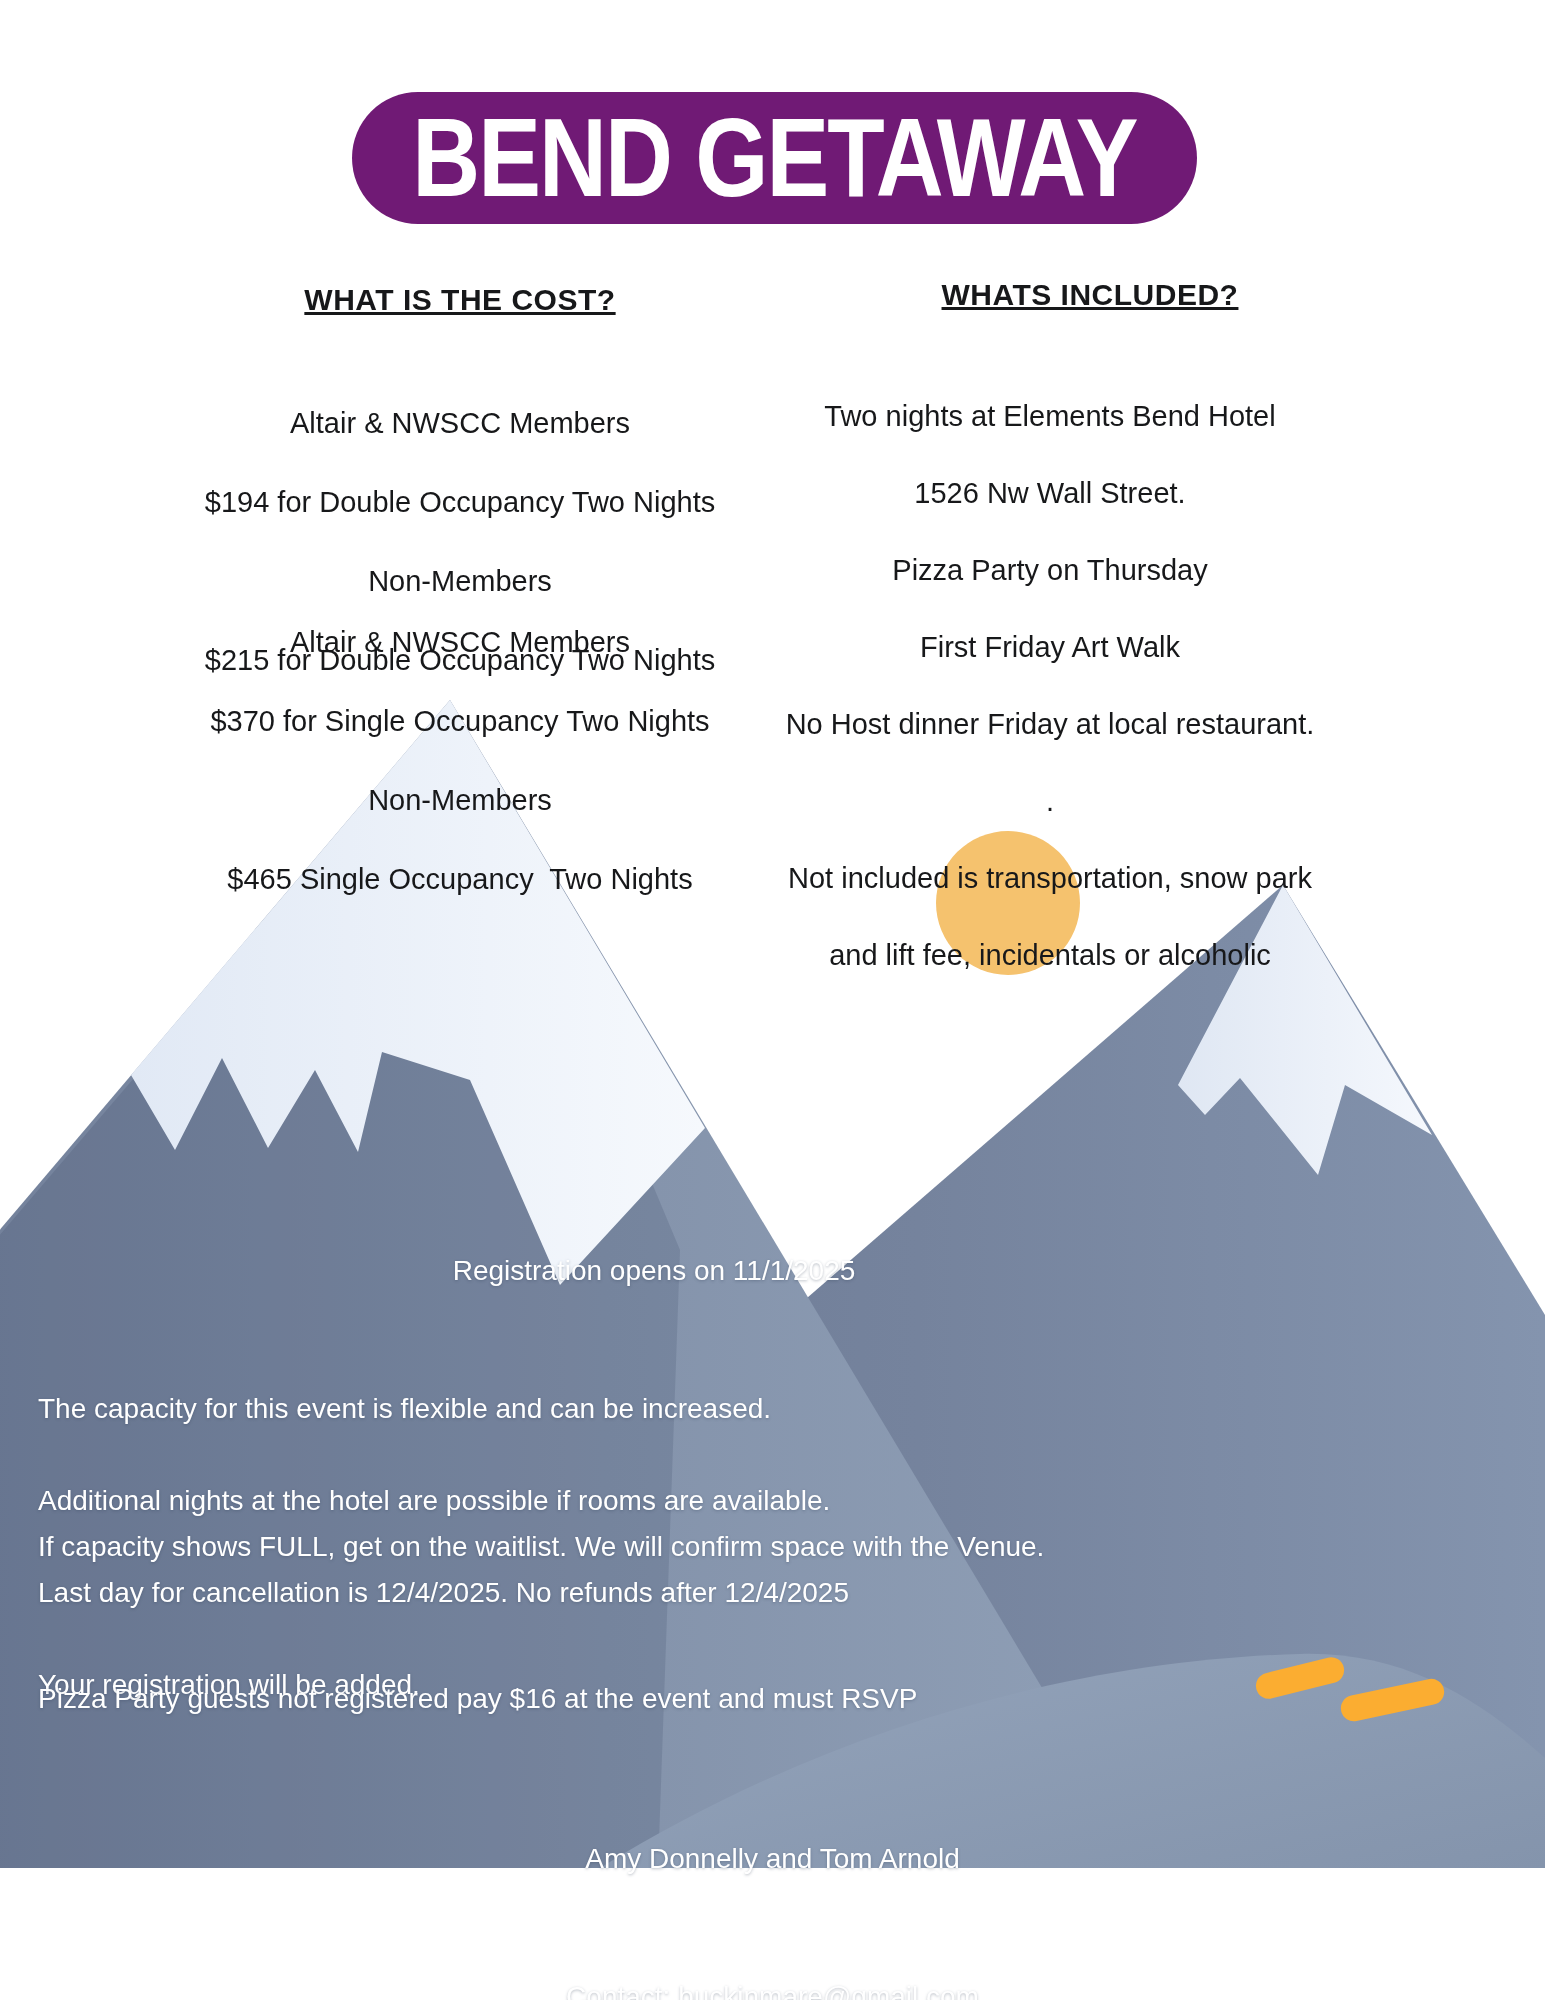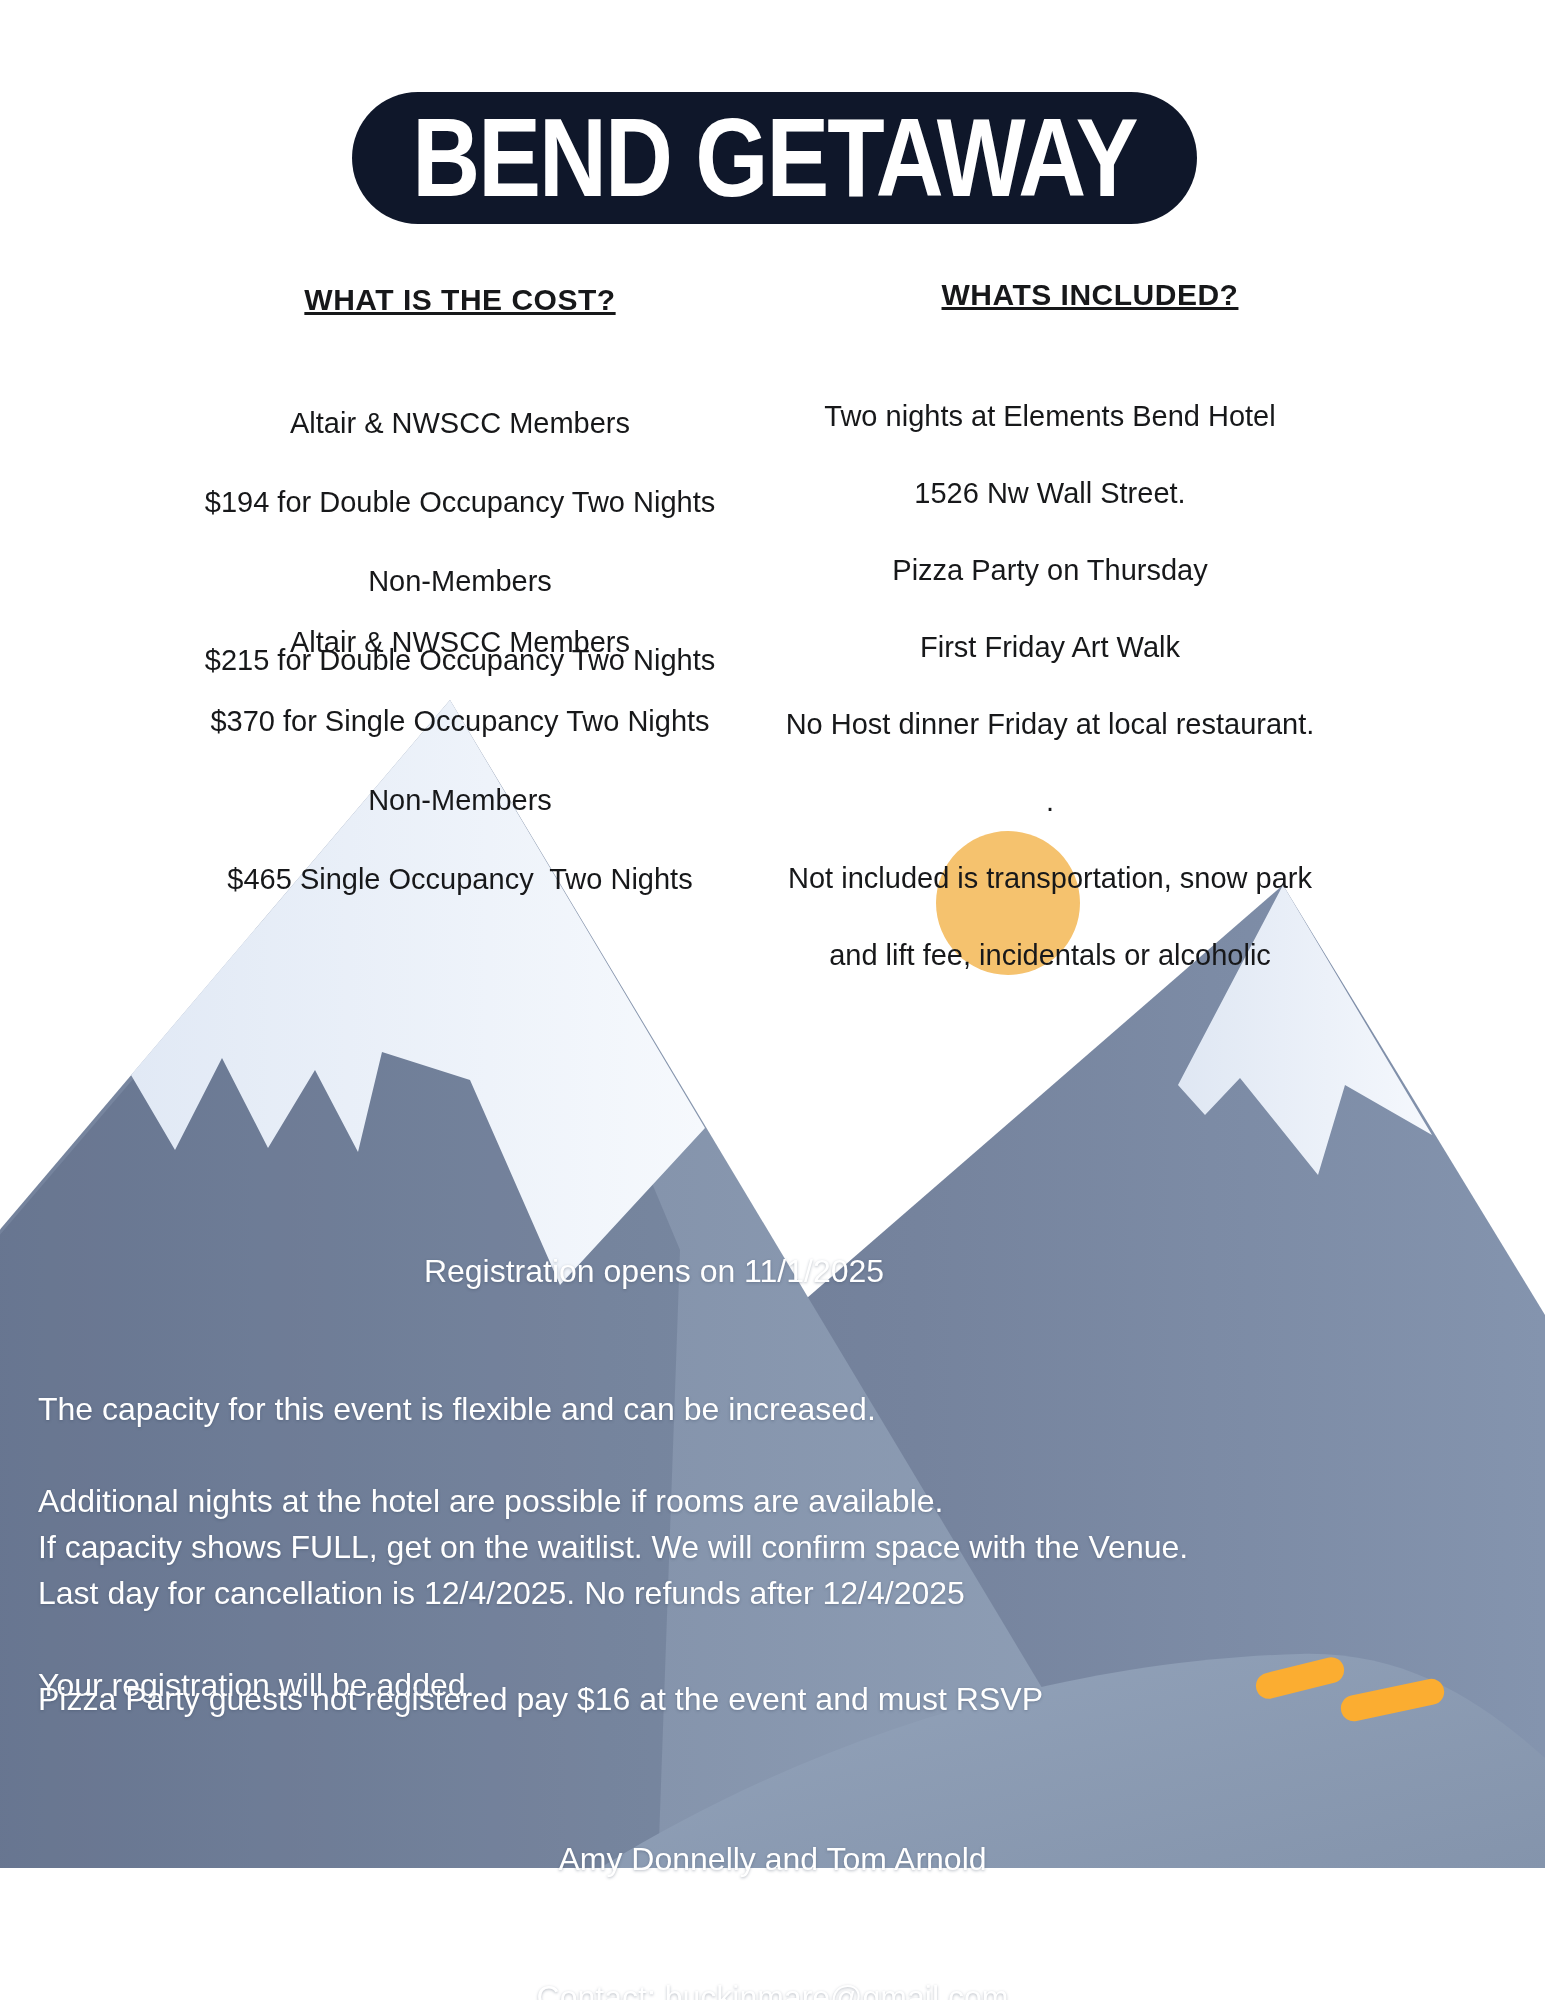--- a/index.html
+++ b/index.html
@@ -11,21 +11,21 @@
   .pill{left:352px;top:92px;width:845px;height:132px;border-radius:66px;
         display:flex;align-items:center;justify-content:center;}
   .pill .t{color:#ffffff;font-size:97px;font-weight:700;letter-spacing:-2px;
            transform:scale(0.97,1.14);white-space:nowrap;}
   
   .col{color:#17181a;text-align:center;white-space:pre-wrap;}
   .head{font-size:30px;font-weight:600;letter-spacing:0.5px;text-decoration:underline;}
   .costline{font-size:29px;font-weight:500;line-height:43px;}
   .incline{font-size:29px;font-weight:500;line-height:41px;}
   
-  .wtxt{color:#ffffff;font-size:32px;font-weight:400;line-height:46px;
+  .wtxt{color:#ffffff;font-size:28px;font-weight:400;line-height:46px;
         text-shadow:0 1px 3px rgba(50,62,86,.35);white-space:pre-wrap;}
   .center{text-align:center;}
 </style>
 </head>
 <body>
 
 <div id="page">
 
   <svg id="art" viewBox="0 0 1545 2000" preserveAspectRatio="none">
     <defs>
@@ -68,21 +68,21 @@
     <path d="M 600,1868 C 840,1720 1090,1660 1300,1654 C 1405,1651 1480,1700 1545,1758 L 1545,1868 Z" fill="url(#gradHill)"></path>
 
     <g>
       <rect x="1255" y="1665" width="90" height="26" rx="13" transform="rotate(-14 1300 1678)" fill="#FBAD31"></rect>
       <rect x="1340" y="1687" width="105" height="26" rx="13" transform="rotate(-12 1393 1700)" fill="#FBAD31"></rect>
     </g>
 
     <rect x="0" y="1868" width="1545" height="132" fill="#ffffff"></rect>
   </svg>
 
-  <div class="layer pill" style="background: #0f172a;">
+  <div class="layer pill" style="background: #701a75;">
     <span class="t" style="color: rgb(255, 255, 255);">BEND GETAWAY</span>
   </div>
 
   <div class="layer col head" style="left:95px;top:283px;width:730px;">WHAT IS THE COST?</div>
   <div class="layer col" style="left:95px;top:366px;width:730px;">
     <div class="costline">Altair &amp; NWSCC Members</div>
     <div class="costline">$194 for Double Occupancy Two Nights</div>
     <div class="costline">Non-Members</div>
     <div class="costline">$215 for Double Occupancy Two Nights</div>
   </div>

